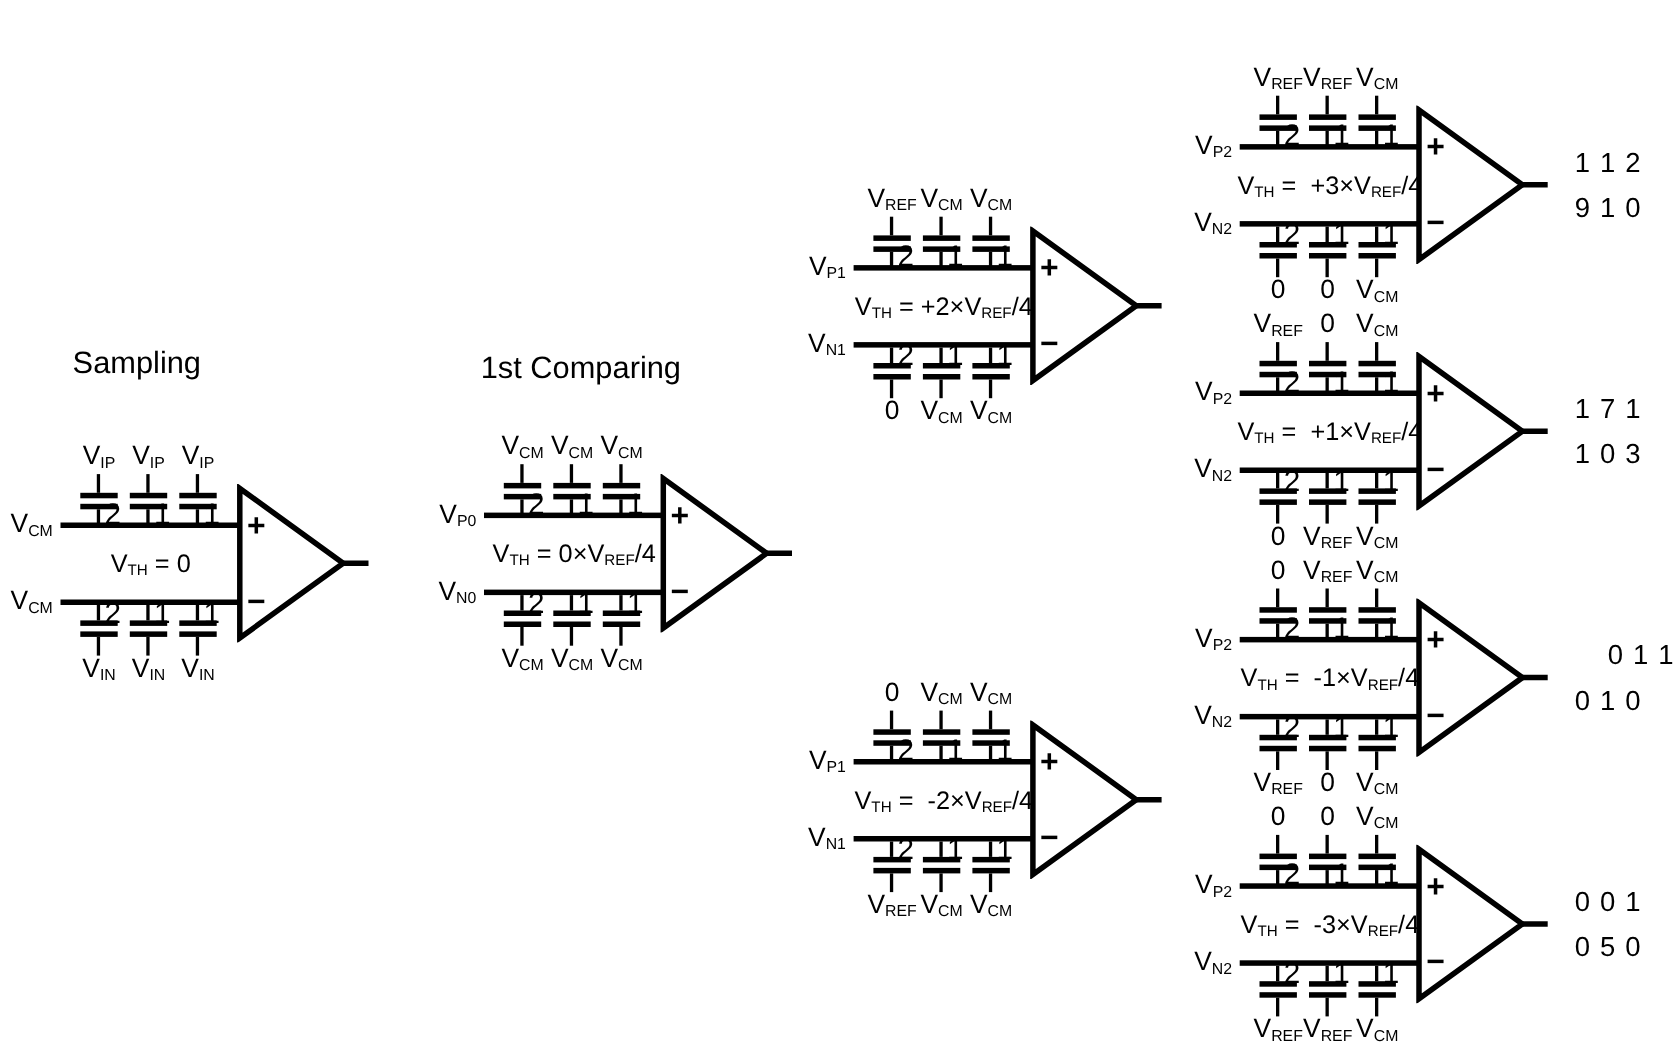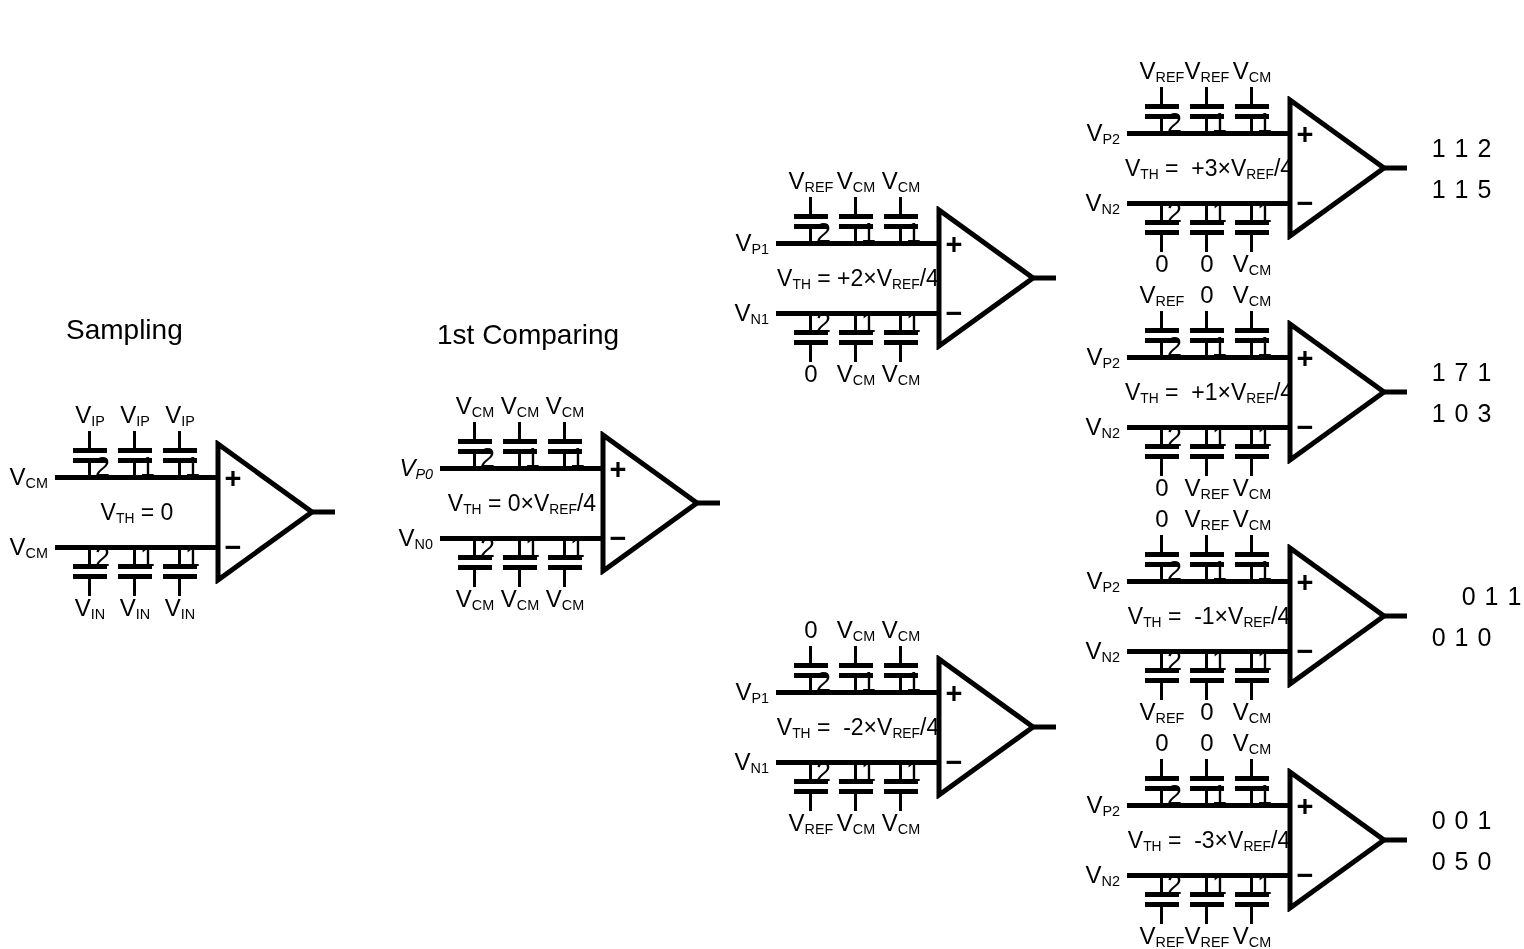--- a/index.html
+++ b/index.html
@@ -74,21 +74,21 @@
         <polygon points="3,4 3,140 97,72" fill="#ffffff" stroke="#000000" stroke-width="5" stroke-linejoin="miter"></polygon>
         <line x1="97" y1="72" x2="120" y2="72" stroke="#000000" stroke-width="5"></line>
       </svg>
       <div class="pm" style="left: 210px; top: 66px; width: 26px; height: 30px;">+</div>
       <div class="pm" style="left: 210px; top: 135px; width: 26px; height: 30px;">−</div>
     </div>
     <div class="stage-title" style="left: 437px; top: 318px;">1st Comparing</div>
     <div class="unit" style="left: 395px; top: 388px; width: 420px; height: 232px;">
       <div class="rail" style="left: 45px; top: 78px; width: 163px; height: 5px;"></div>
       <div class="rail" style="left: 45px; top: 148px; width: 163px; height: 5px;"></div>
-      <div class="rail-label" style="left: -4px; top: 64px; width: 42px; height: 32px; font-style: italic;">V<sub>P0</sub></div>
+      <div class="rail-label" style="left: -4px; top: 64px; width: 42px; height: 32px;">V<sub>P0</sub></div>
       <div class="rail-label" style="left: -4px; top: 134px; width: 42px; height: 32px;">V<sub>N0</sub></div>
       <div class="vth" style="left: 42px; top: 99px; width: 170px; height: 32px;">V<sub>TH</sub> = 0×V<sub>REF</sub>/4</div>
       <div class="cap-label" style="left: 35px; top: 3px; width: 90px; height: 30px;">V<sub>CM</sub></div>
       <div class="stem" style="left: 78px; top: 34px; width: 3px; height: 17px;"></div>
       <div class="plate" style="left: 63px; top: 51px; width: 34px; height: 5px;"></div>
       <div class="plate" style="left: 63px; top: 61px; width: 34px; height: 5px;"></div>
       <div class="stem" style="left: 78px; top: 66px; width: 3px; height: 14px;"></div>
       <div class="weight" style="left: 85px; top: 57px; width: 26px; height: 26px;">2</div>
       <div class="cap-label" style="left: 80px; top: 3px; width: 90px; height: 30px;">V<sub>CM</sub></div>
       <div class="stem" style="left: 123px; top: 34px; width: 3px; height: 17px;"></div>
@@ -267,21 +267,21 @@
       <div class="stem" style="left: 168px; top: 182px; width: 3px; height: 17px;"></div>
       <div class="cap-label" style="left: 125px; top: 196px; width: 90px; height: 30px;">V<sub>CM</sub></div>
       <div class="weight" style="left: 175px; top: 147px; width: 26px; height: 26px;">1</div>
       <svg width="128" height="144" viewBox="0 0 128 144" class="tri" style="left: 205px; top: 43px;">
         <polygon points="3,4 3,140 97,72" fill="#ffffff" stroke="#000000" stroke-width="5" stroke-linejoin="miter"></polygon>
         <line x1="97" y1="72" x2="120" y2="72" stroke="#000000" stroke-width="5"></line>
       </svg>
       <div class="pm" style="left: 210px; top: 66px; width: 26px; height: 30px;">+</div>
       <div class="pm" style="left: 210px; top: 135px; width: 26px; height: 30px;">−</div>
       <div class="code" style="left: 342px; top: 81px; width: 76px; height: 28px;">1 1 2</div>
-      <div class="code" style="left: 342px; top: 122px; width: 76px; height: 28px;">1 1 5</div>
+      <div class="code" style="left: 342px; top: 122px; width: 76px; height: 28px;">9 1 0</div>
     </div>
     <div class="unit" style="left: 1082px; top: 277px; width: 420px; height: 232px;">
       <div class="rail" style="left: 45px; top: 78px; width: 163px; height: 5px;"></div>
       <div class="rail" style="left: 45px; top: 148px; width: 163px; height: 5px;"></div>
       <div class="rail-label" style="left: -4px; top: 64px; width: 42px; height: 32px;">V<sub>P2</sub></div>
       <div class="rail-label" style="left: -4px; top: 134px; width: 42px; height: 32px;">V<sub>N2</sub></div>
       <div class="vth" style="left: 42px; top: 99px; width: 170px; height: 32px;">V<sub>TH</sub> =  +1×V<sub>REF</sub>/4</div>
       <div class="cap-label" style="left: 35px; top: 3px; width: 90px; height: 30px;">V<sub>REF</sub></div>
       <div class="stem" style="left: 78px; top: 34px; width: 3px; height: 17px;"></div>
       <div class="plate" style="left: 63px; top: 51px; width: 34px; height: 5px;"></div>

